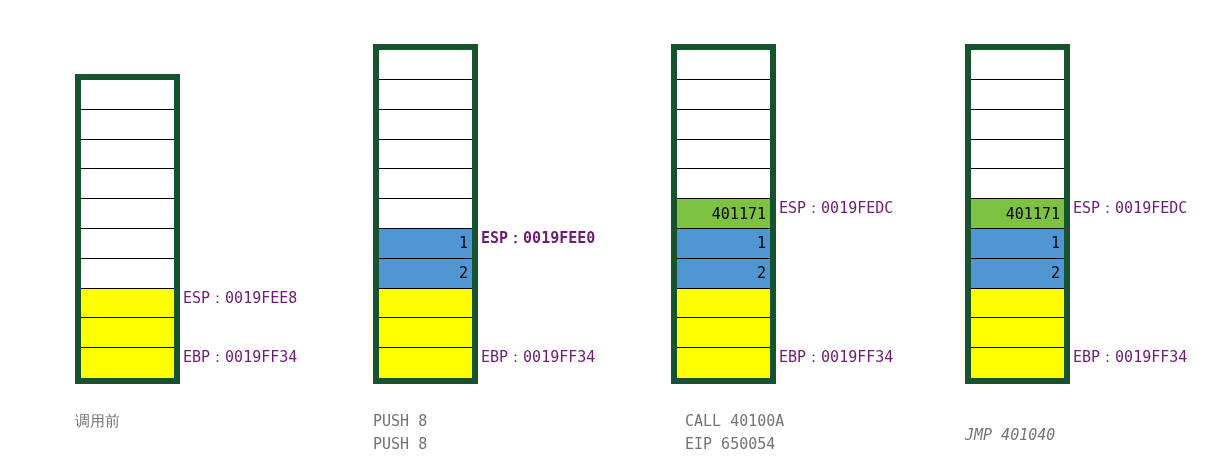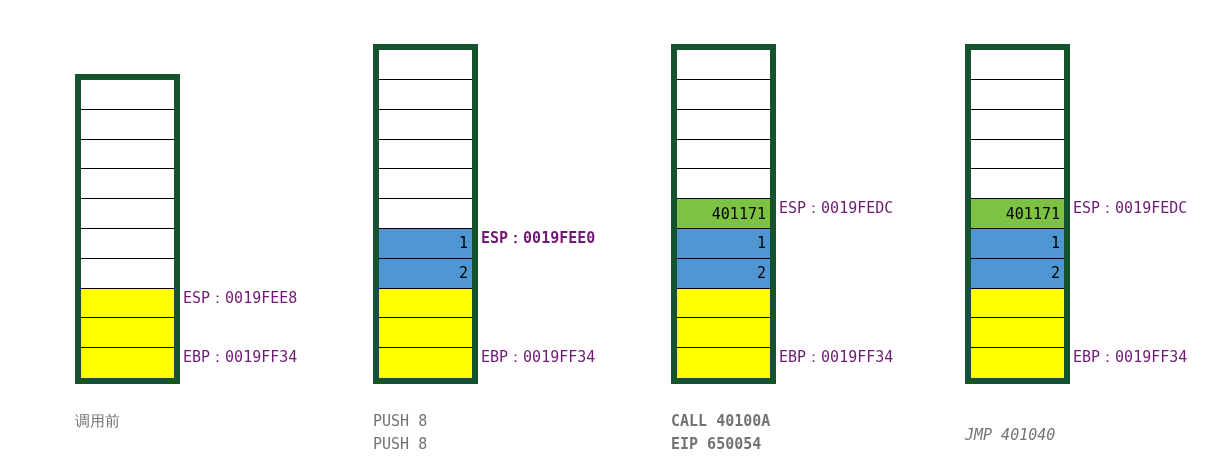--- a/index.html
+++ b/index.html
@@ -131,21 +131,21 @@
         <div class="cell blue">
           <span class="cval">2</span>
         </div>
         <div class="cell yellow"></div>
         <div class="cell yellow"></div>
         <div class="cell yellow"></div>
       </div>
       <div class="reg-label" style="top: 201.1px;">ESP：0019FEDC</div>
       <div class="reg-label" style="top: 350.1px;">EBP：0019FF34</div>
     </div>
-    <div class="caption" style="left: 671px; top: 410px; font-weight: bold;">
+    <div class="caption" style="left: 685px; top: 410px;">
       <div>CALL 40100A</div>
       <div>EIP 650054</div>
     </div>
     <div class="stack-col" style="left: 965px;">
       <div class="cells" style="top: 44.2px;">
         <div class="cell white"></div>
         <div class="cell white"></div>
         <div class="cell white"></div>
         <div class="cell white"></div>
         <div class="cell white"></div>

